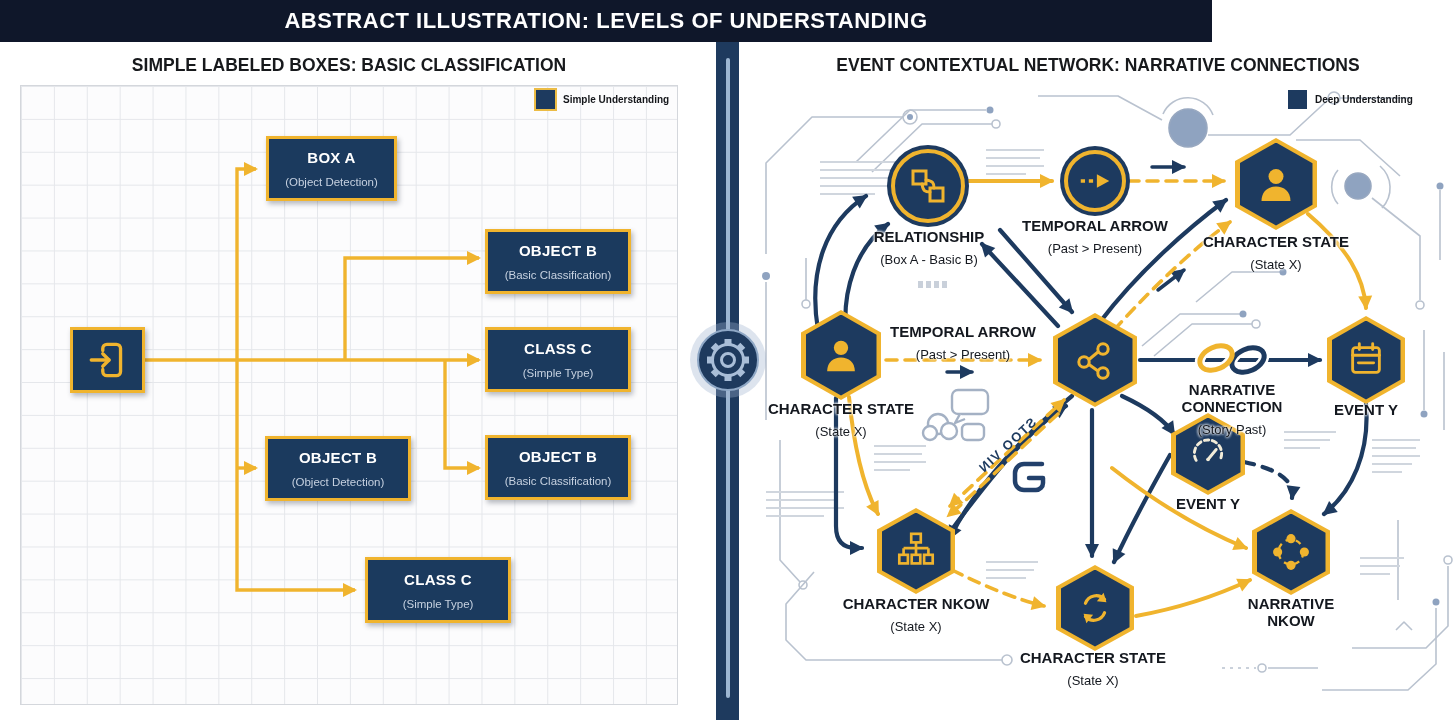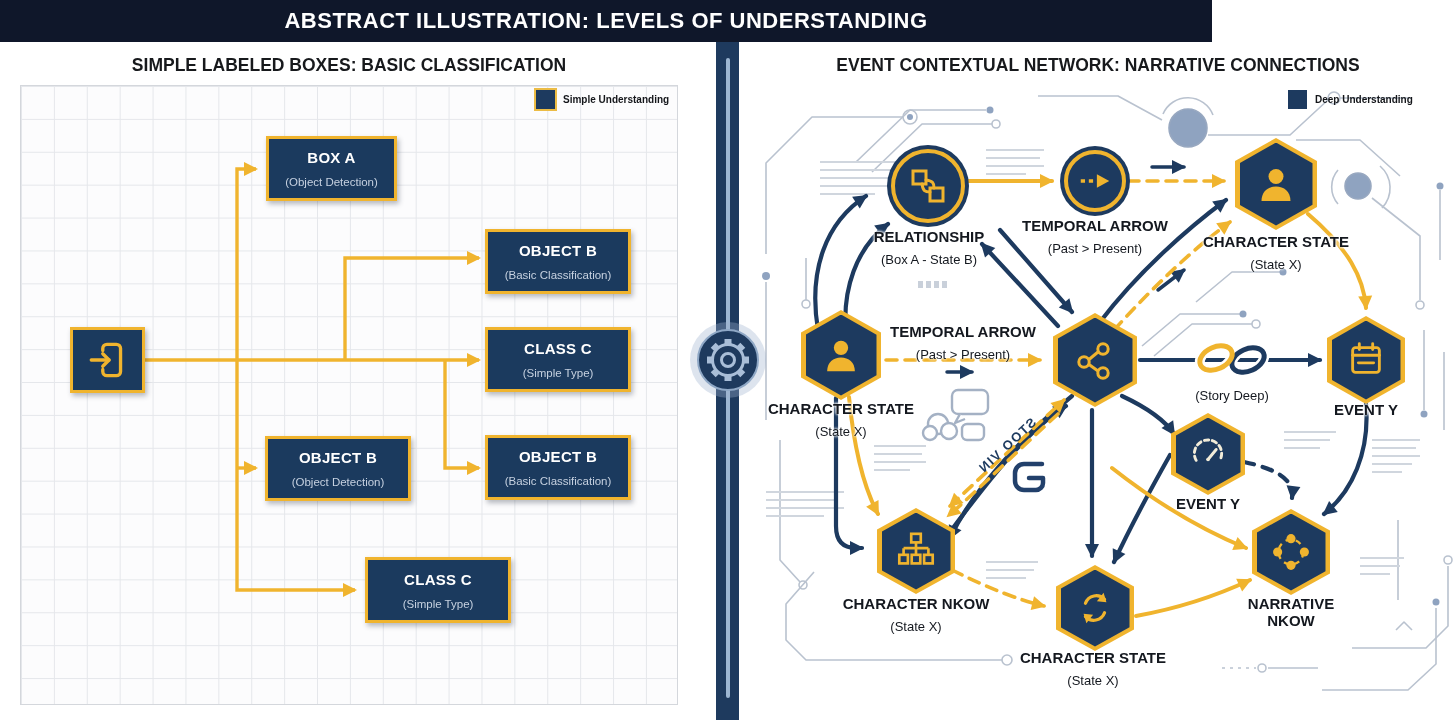--- a/index.html
+++ b/index.html
@@ -309,40 +309,41 @@
     <circle cx="22" cy="22" r="13" fill="none" stroke="#f0b42e" stroke-width="2.4" stroke-dasharray="6 5"></circle>
     <circle cx="22" cy="8" r="4.8" fill="#f0b42e"></circle>
       <circle cx="36" cy="22" r="4.8" fill="#f0b42e"></circle>
     <circle cx="22" cy="36" r="4.8" fill="#f0b42e"></circle>
       <circle cx="8" cy="22" r="4.8" fill="#f0b42e"></circle>
   </svg>
 </div>
 
 <div class="nlabel" style="left:834px;top:228px">
   <div class="t">RELATIONSHIP</div>
-  <div class="s">(Box A - State B)</div>
+  <div class="s">(Box A - Basic B)</div>
 </div>
 <div class="nlabel" style="left:1000px;top:217px">
   <div class="t">TEMPORAL ARROW</div>
   <div class="s">(Past &gt; Present)</div>
 </div>
 <div class="nlabel" style="left:1181px;top:233px">
   <div class="t">CHARACTER STATE</div>
   <div class="s">(State X)</div>
 </div>
 <div class="nlabel" style="left:746px;top:400px">
   <div class="t">CHARACTER STATE</div>
   <div class="s">(State X)</div>
 </div>
 <div class="nlabel" style="left:868px;top:323px">
   <div class="t">TEMPORAL ARROW</div>
   <div class="s">(Past &gt; Present)</div>
 </div>
 <div class="nlabel" style="left:1137px;top:381px">
-  <div class="s">(Story Deep)</div>
+  <div class="t">NARRATIVE CONNECTION</div>
+  <div class="s">(Story Past)</div>
 </div>
 <div class="nlabel" style="left:1271px;top:401px">
   <div class="t">EVENT Y</div>
 </div>
 <div class="nlabel" style="left:1113px;top:495px">
   <div class="t">EVENT Y</div>
 </div>
 <div class="nlabel" style="left:821px;top:595px">
   <div class="t">CHARACTER NKOW</div>
   <div class="s">(State X)</div>

